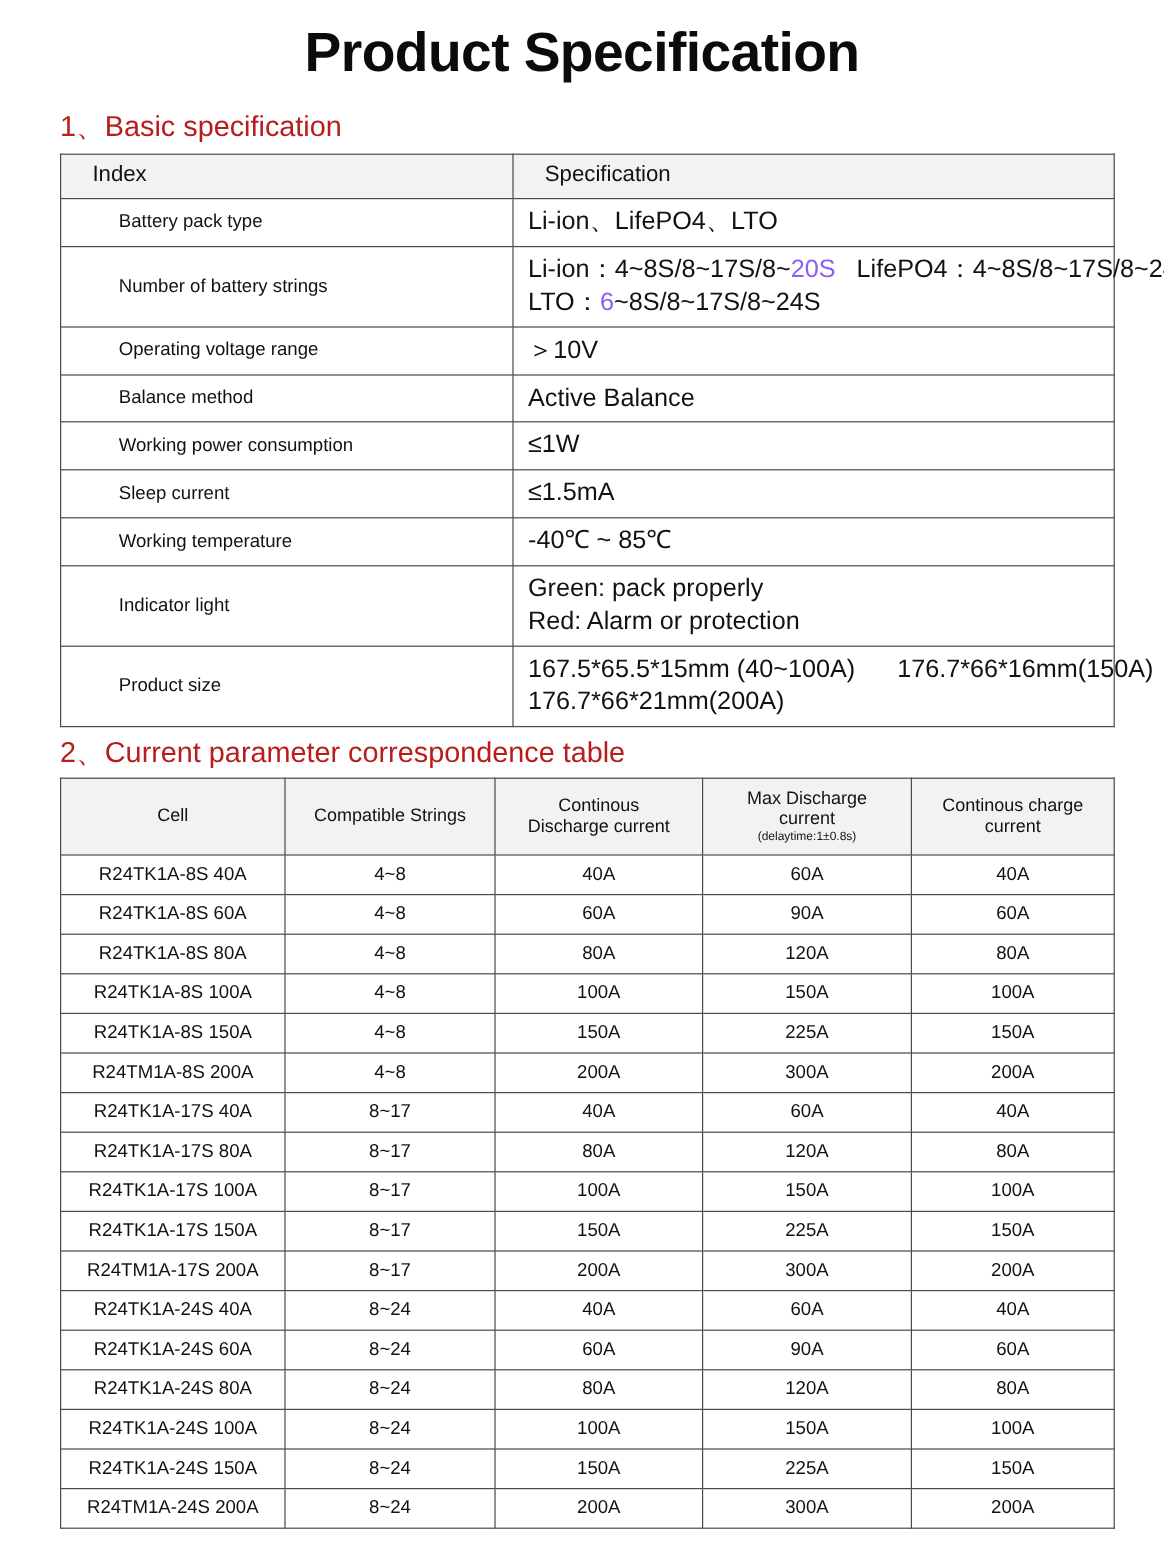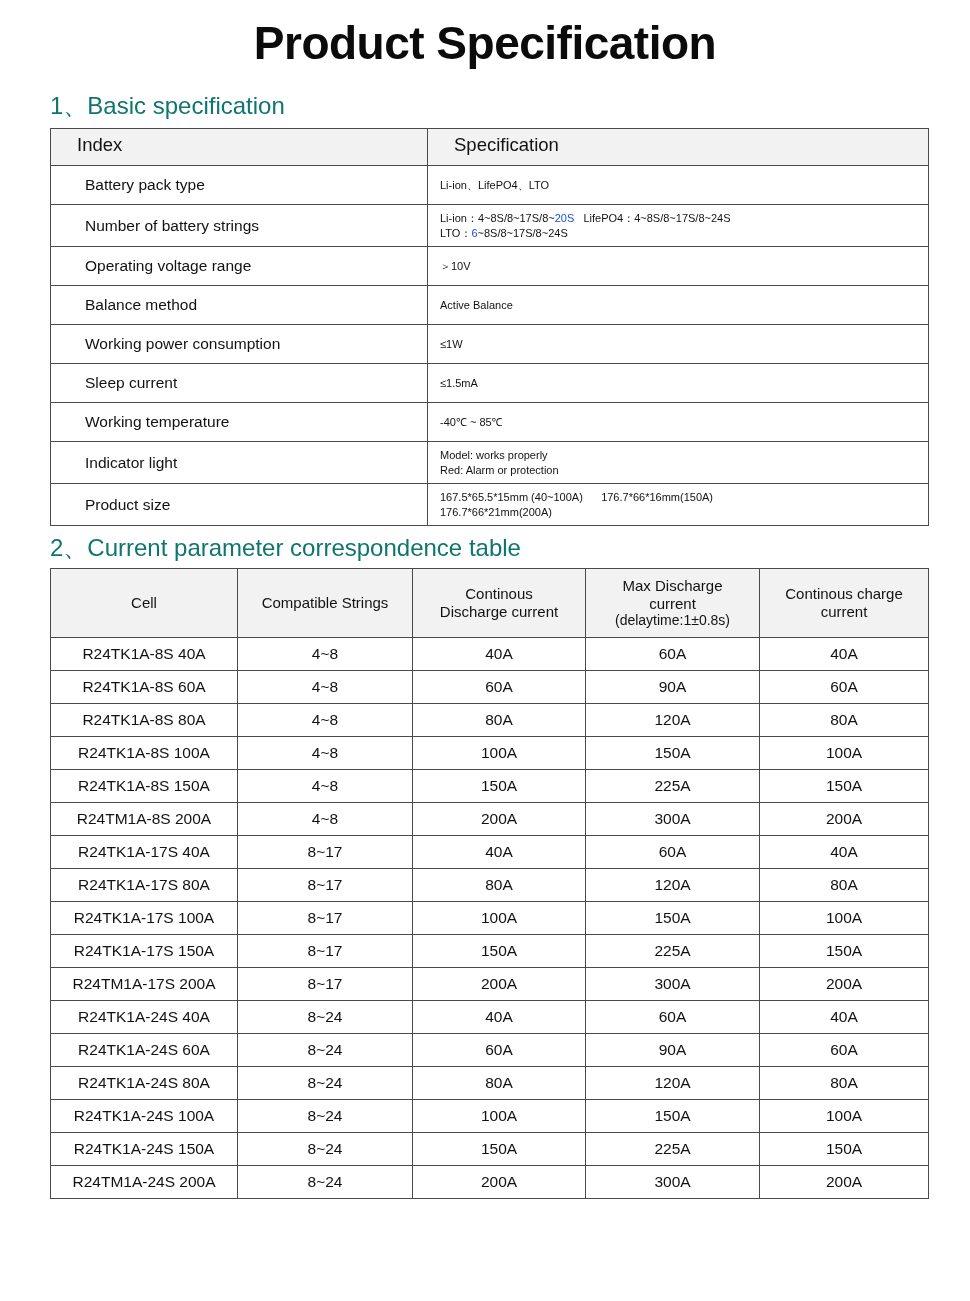--- a/index.html
+++ b/index.html
@@ -31,21 +31,21 @@
     margin: 0;
     padding-top: 20px;
     line-height: 1.0;
     color: #0b0b0b;
   }
 
   
   .section-heading {
     font-size: 24px;
     font-weight: 400;
-    color: #0f766e;
+    color: #b91c1c;
     margin: 0;
     padding-left: 50px;
     line-height: 1.0;
   }
   #section-1-heading { margin-top: 28px; margin-bottom: 10px; }
   #section-2-heading { margin-top: 10px; margin-bottom: 8px; }
 
   
   .tbl-wrap {
     padding: 0 42px 0 50px;
@@ -72,49 +72,49 @@
   #table-basic-spec col.c-index { width: 377px; }
   #table-basic-spec col.c-spec  { width: 501px; }
 
   #table-basic-spec thead td {
     font-size: 18.5px;
     padding: 5px 0 9px 26px;
     height: 20px;
   }
   #table-basic-spec tbody td.idx {
     font-size: 15.5px;
-    padding: 6px 0 6px 34px;
+    padding: 6px 0 6px 48px;
   }
   #table-basic-spec tbody td.val {
-    font-size: 11px;
+    font-size: 21px;
     padding: 6px 0 6px 12px;
   }
   #table-basic-spec tbody tr { height: 39px; }
   #table-basic-spec tbody tr.two-line { height: 42px; }
   .val-line { display: block; line-height: 1.28; white-space: pre; }
-  .red { color: #1d4ed8; }
+  .red { color: #8b5cf6; }
 
   
   #table-current-param { width: 878px; }
   #table-current-param col.c-model   { width: 187px; }
   #table-current-param col.c-strings { width: 175px; }
   #table-current-param col.c-cdis    { width: 173px; }
   #table-current-param col.c-maxdis  { width: 174px; }
   #table-current-param col.c-ccha    { width: 169px; }
 
   #table-current-param thead td {
     text-align: center;
     font-size: 15px;
     line-height: 1.18;
     padding: 8px 4px;
     height: 44px;
   }
   #table-current-param thead td .sub {
     display: block;
-    font-size: 14px;
+    font-size: 10px;
     line-height: 1.2;
   }
   #table-current-param tbody td {
     text-align: center;
     font-size: 15.5px;
     height: 32px;
     padding: 0 2px;
   }
   #table-current-param tbody td.model-cell {
     font-size: 15.5px;
@@ -181,21 +181,21 @@
           </tr>
           <tr>
             <td class="idx">Working temperature</td>
             <td class="val">
               <span class="val-line"><span>-40℃ ~ 85℃</span></span>
             </td>
           </tr>
           <tr class="two-line">
             <td class="idx">Indicator light</td>
             <td class="val">
-              <span class="val-line"><span>Model: works properly</span></span>
+              <span class="val-line"><span>Green: pack properly</span></span>
               <span class="val-line"><span>Red: Alarm or protection</span></span>
             </td>
           </tr>
           <tr class="two-line">
             <td class="idx">Product size</td>
             <td class="val">
               <span class="val-line"><span>167.5*65.5*15mm (40~100A)      176.7*66*16mm(150A)</span></span>
               <span class="val-line"><span>176.7*66*21mm(200A)</span></span>
             </td>
           </tr>

